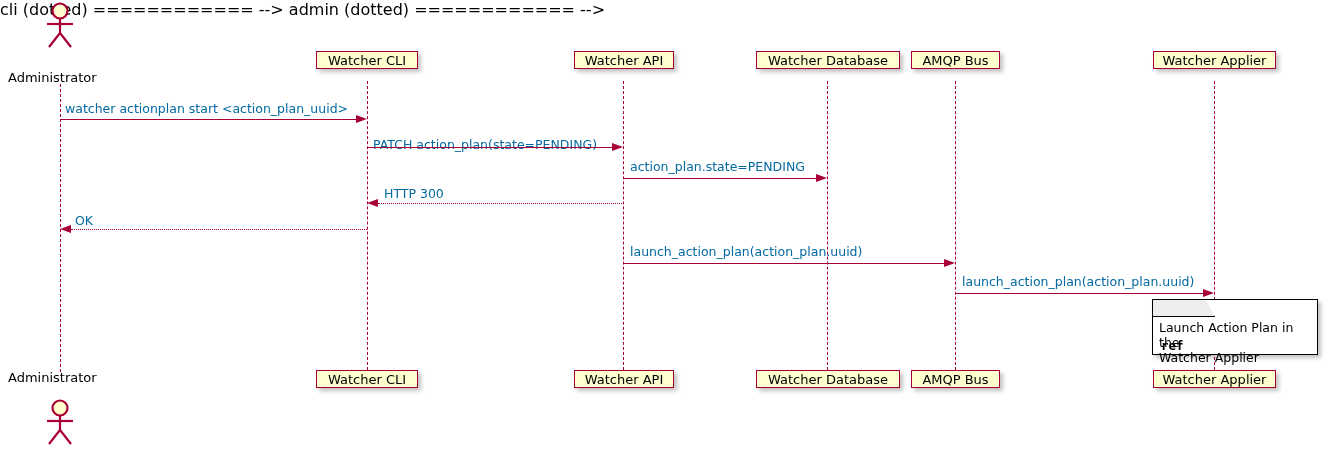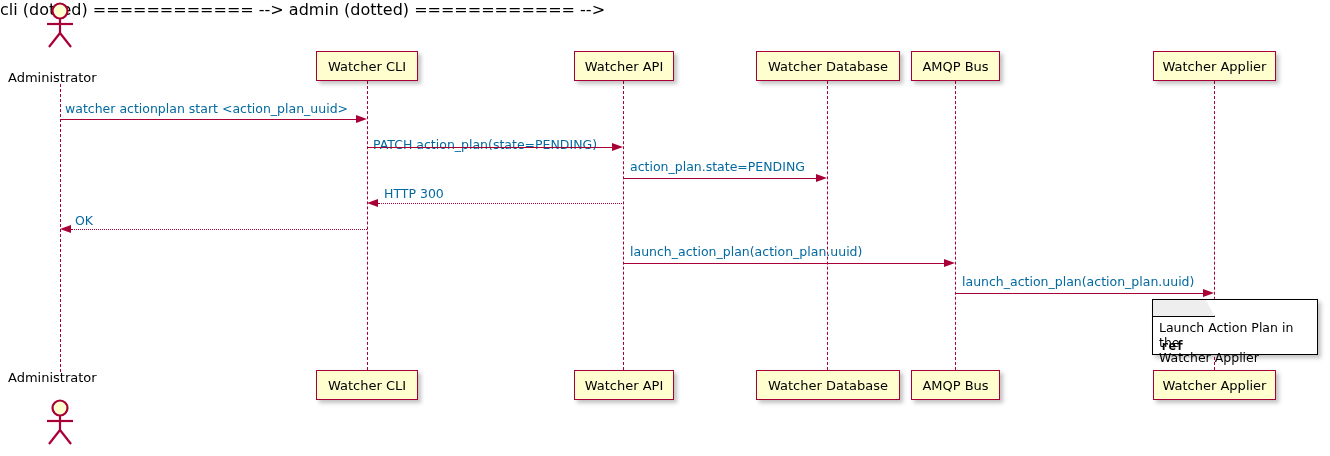--- a/index.html
+++ b/index.html
@@ -31,21 +31,21 @@
     background: #FEFECE;
     border: 1.5px solid #A80036;
     color: #000000;
     font-size: 13px;
     line-height: 1;
     display: flex;
     align-items: center;
     justify-content: center;
     white-space: nowrap;
     box-shadow: 3px 3px 4px rgba(40,40,40,0.28);
-    height: 30px;
+    height: 18px;
   }
 
   
   .actor {
     position: absolute;
     width: 40px;
     height: 48px;
   }
   .actor-label {
     position: absolute;

